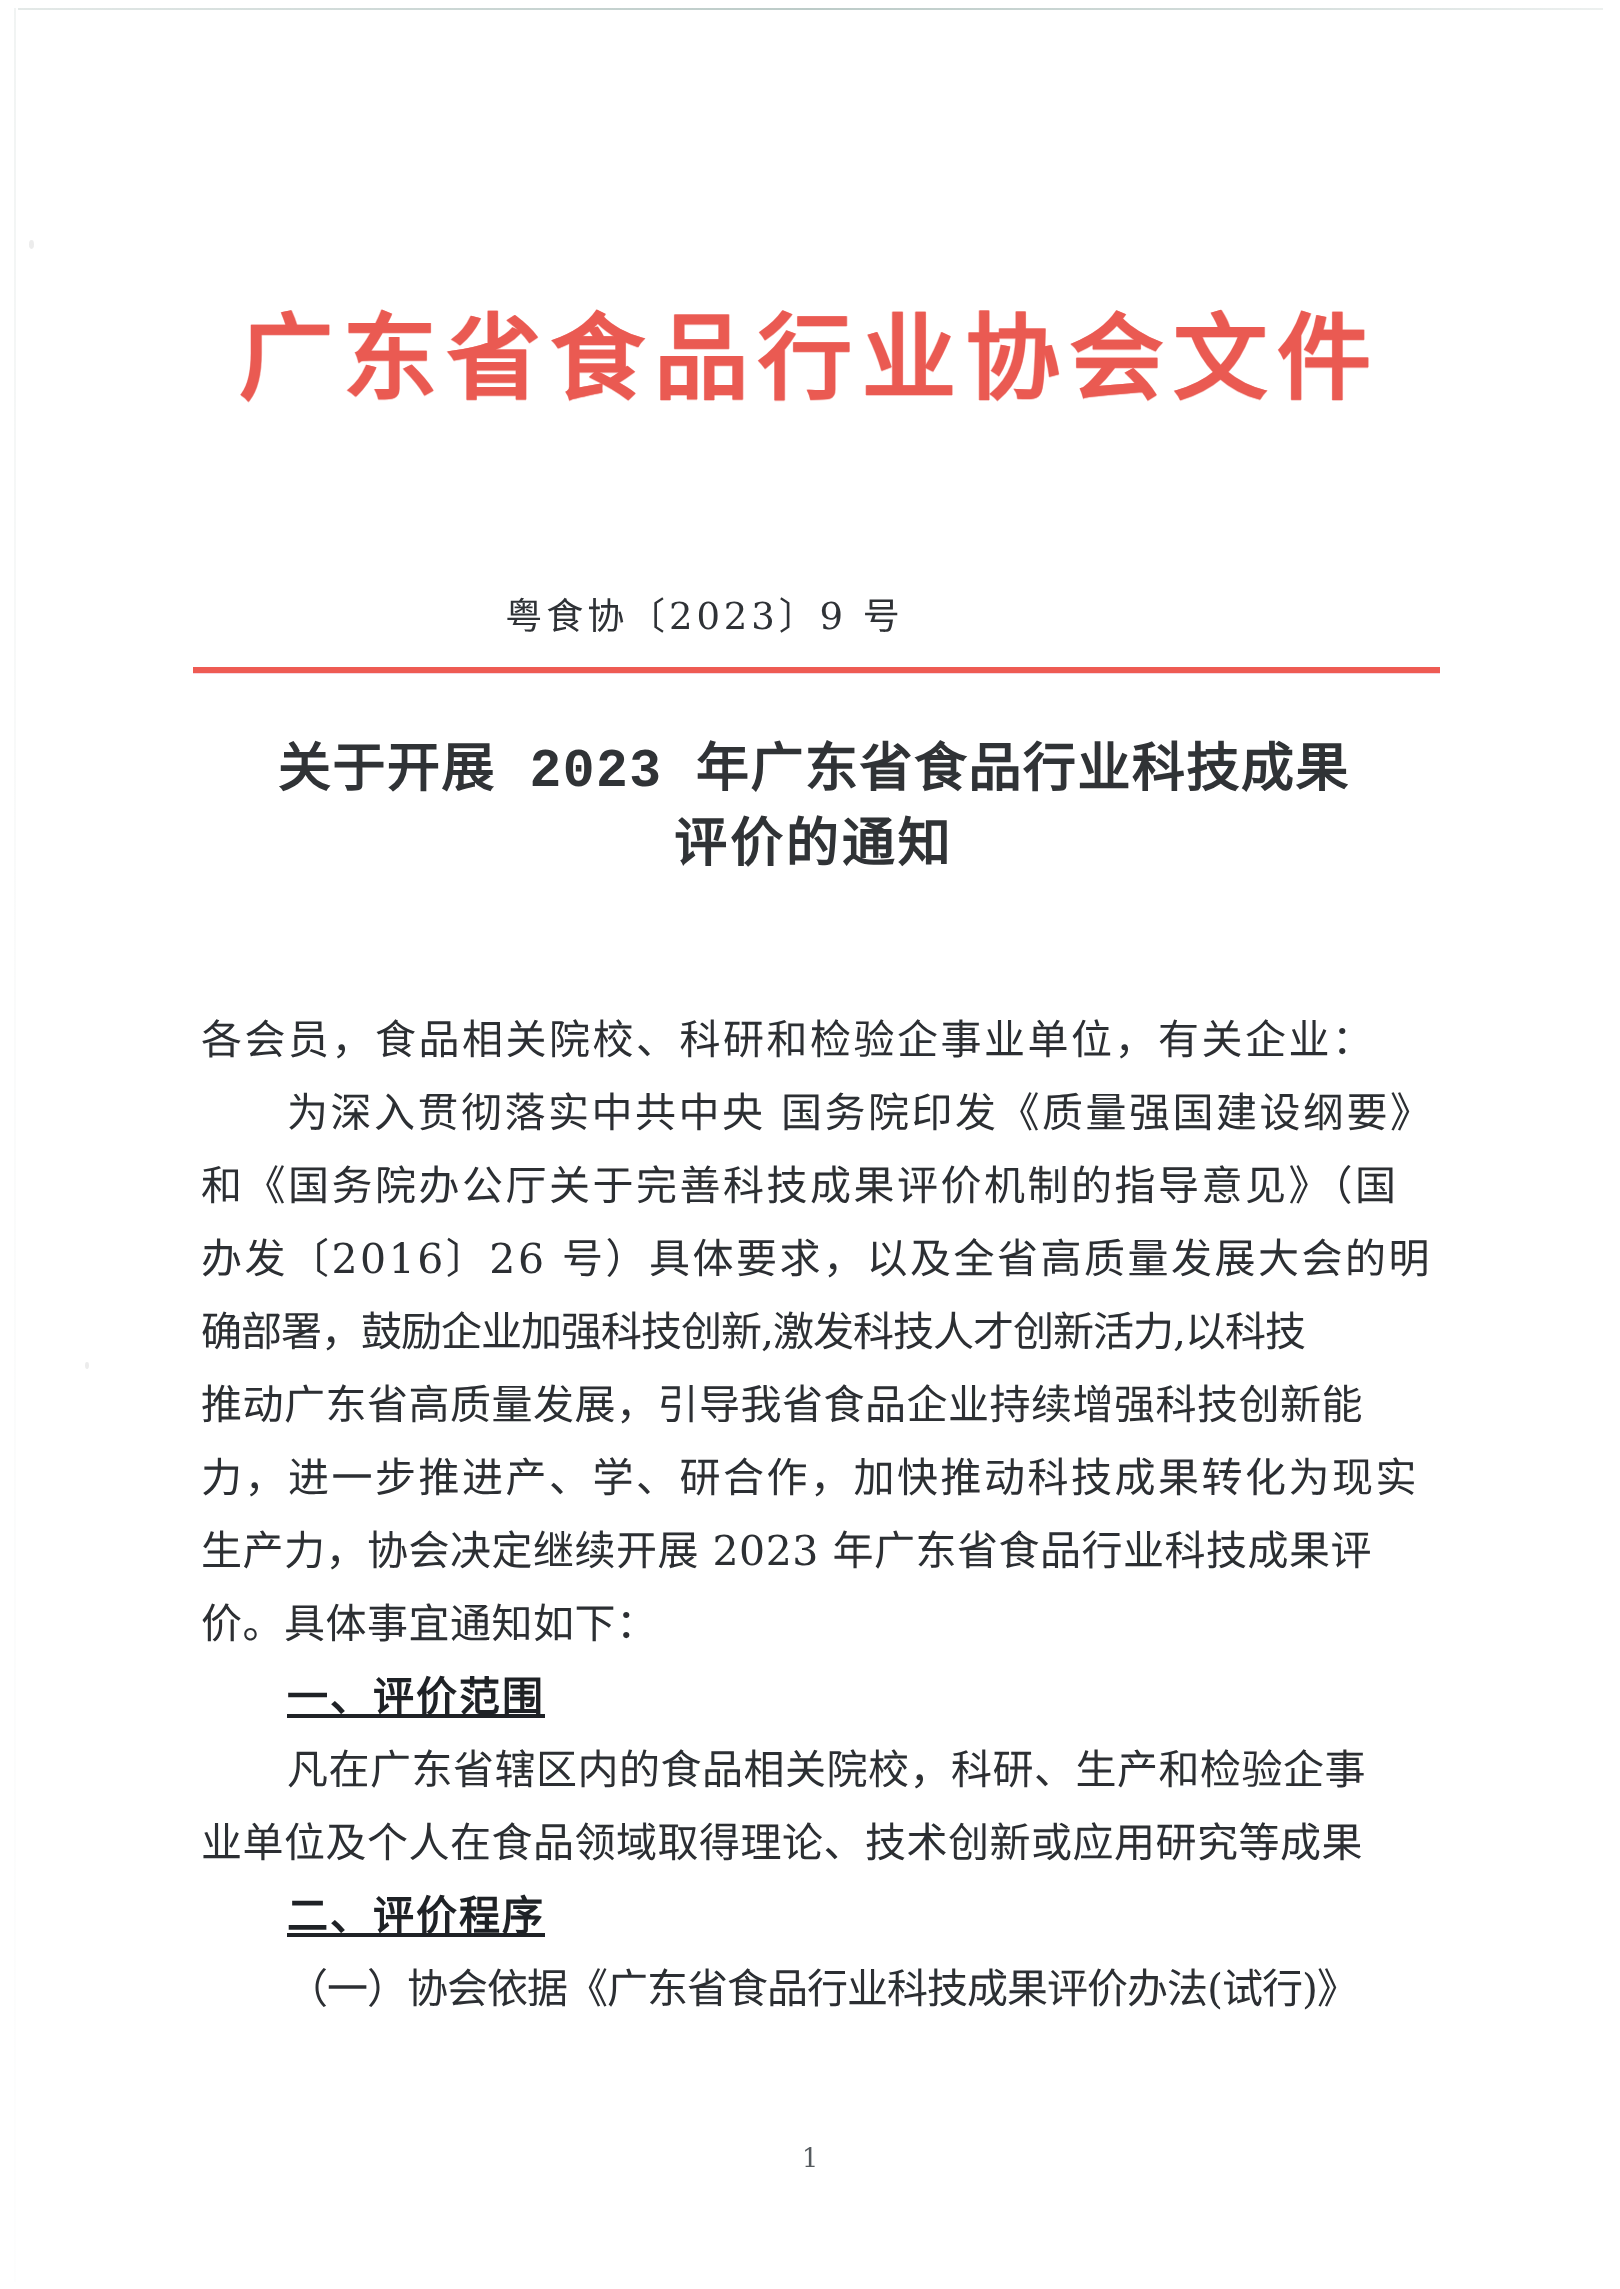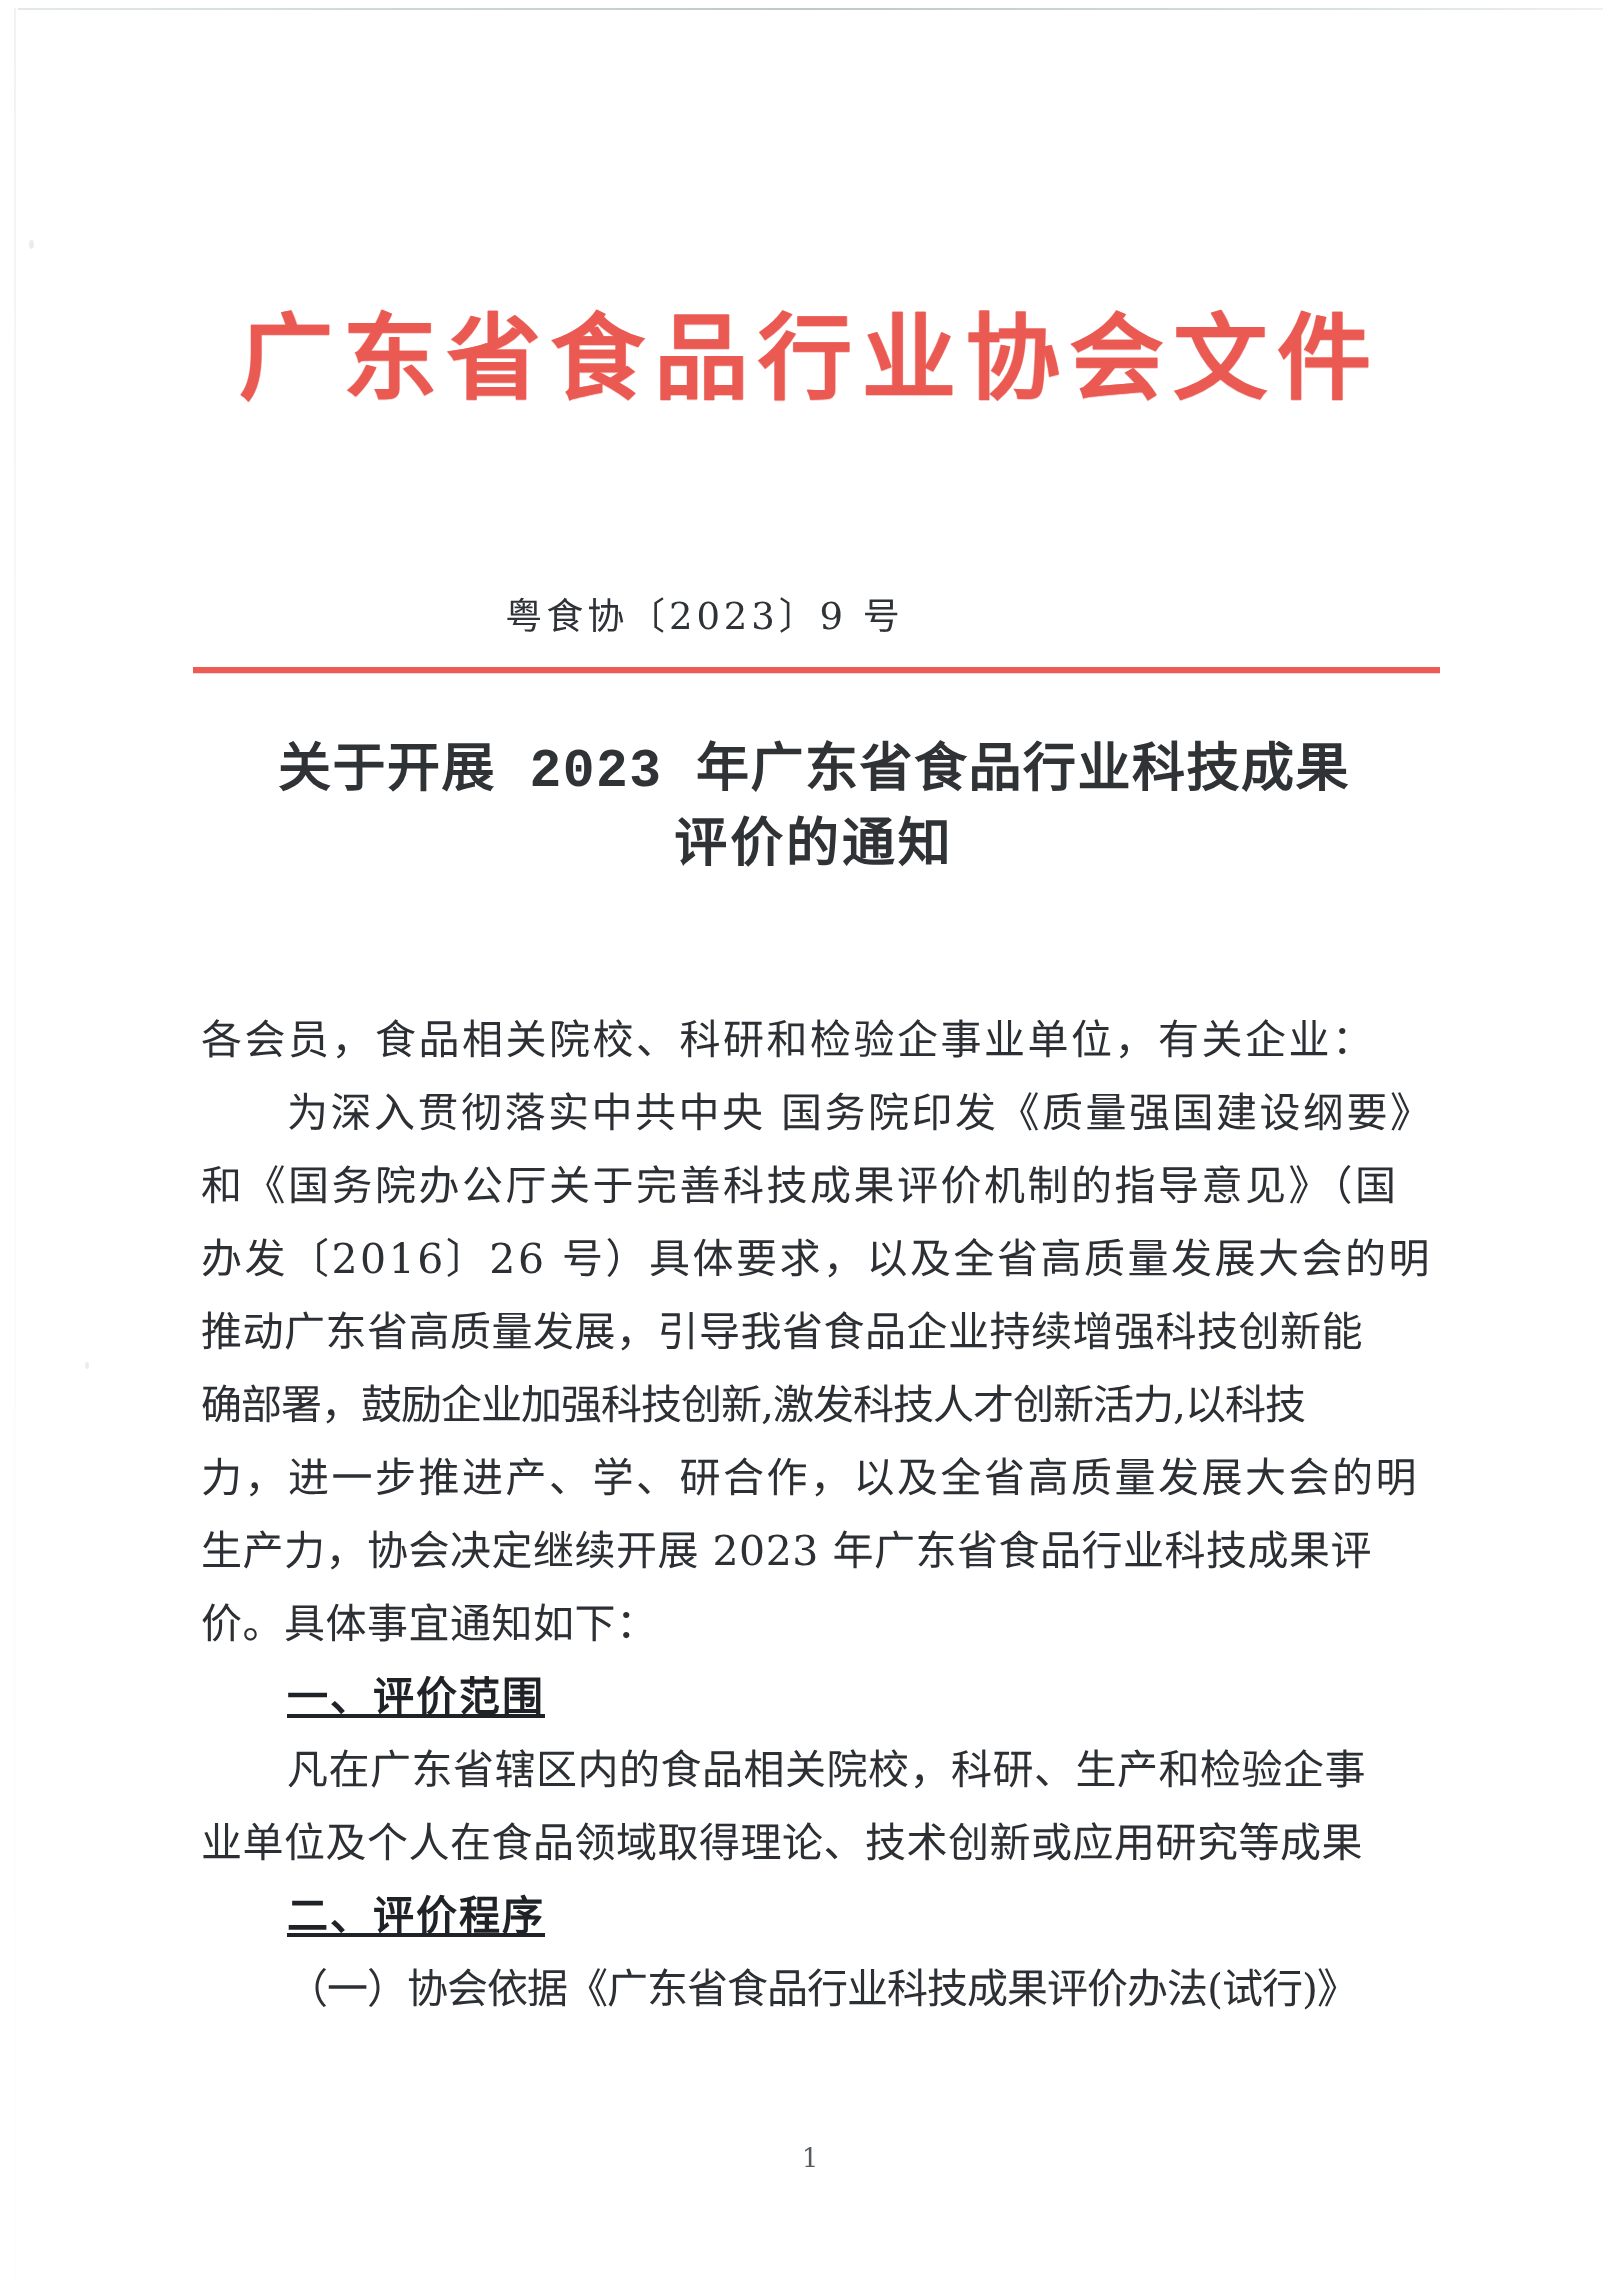--- a/index.html
+++ b/index.html
@@ -193,23 +193,23 @@
     <span class="t-line t-line-2">评价的通知</span>
   </div>
 
   <div class="body-block">
 
     <div class="p-line loose">各会员，食品相关院校、科研和检验企事业单位，有关企业：</div>
 
     <div class="p-line indent loose">为深入贯彻落实中共中央 国务院印发《质量强国建设纲要》</div>
     <div class="p-line loose">和《国务院办公厅关于完善科技成果评价机制的指导意见》（国</div>
     <div class="p-line loose">办发〔2016〕26 号）具体要求，以及全省高质量发展大会的明</div>
+    <div class="p-line tight">确部署，鼓励企业加强科技创新,激发科技人才创新活力,以科技</div>
     <div class="p-line">推动广东省高质量发展，引导我省食品企业持续增强科技创新能</div>
-    <div class="p-line tight">确部署，鼓励企业加强科技创新,激发科技人才创新活力,以科技</div>
-    <div class="p-line loose">力，进一步推进产、学、研合作，以及全省高质量发展大会的明</div>
+    <div class="p-line loose">力，进一步推进产、学、研合作，加快推动科技成果转化为现实</div>
     <div class="p-line">生产力，协会决定继续开展 2023 年广东省食品行业科技成果评</div>
     <div class="p-line">价。具体事宜通知如下：</div>
 
     <div class="heading-line">一、评价范围</div>
 
     <div class="p-line indent">凡在广东省辖区内的食品相关院校，科研、生产和检验企事</div>
     <div class="p-line">业单位及个人在食品领域取得理论、技术创新或应用研究等成果</div>
 
     <div class="heading-line">二、评价程序</div>
 

